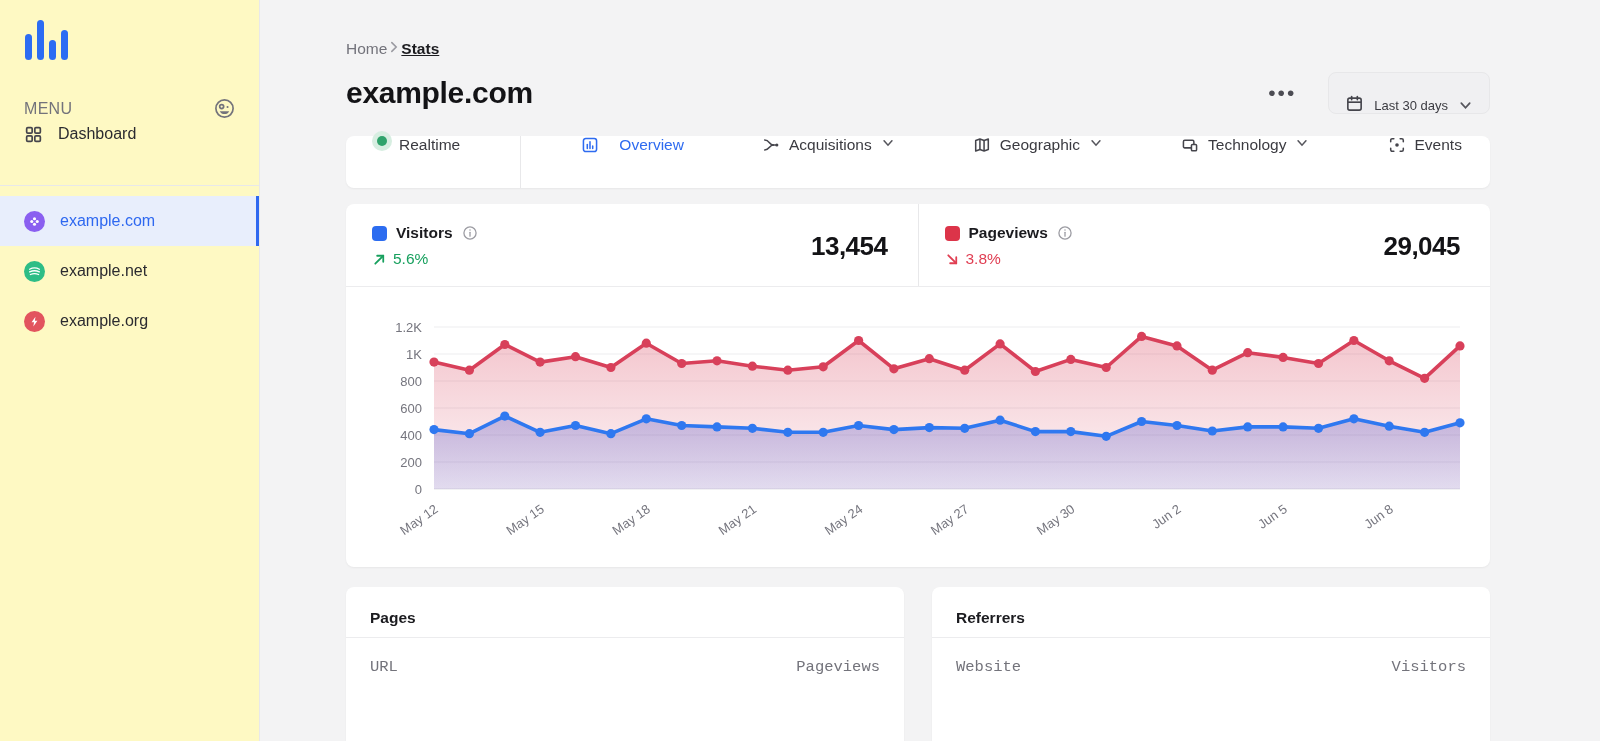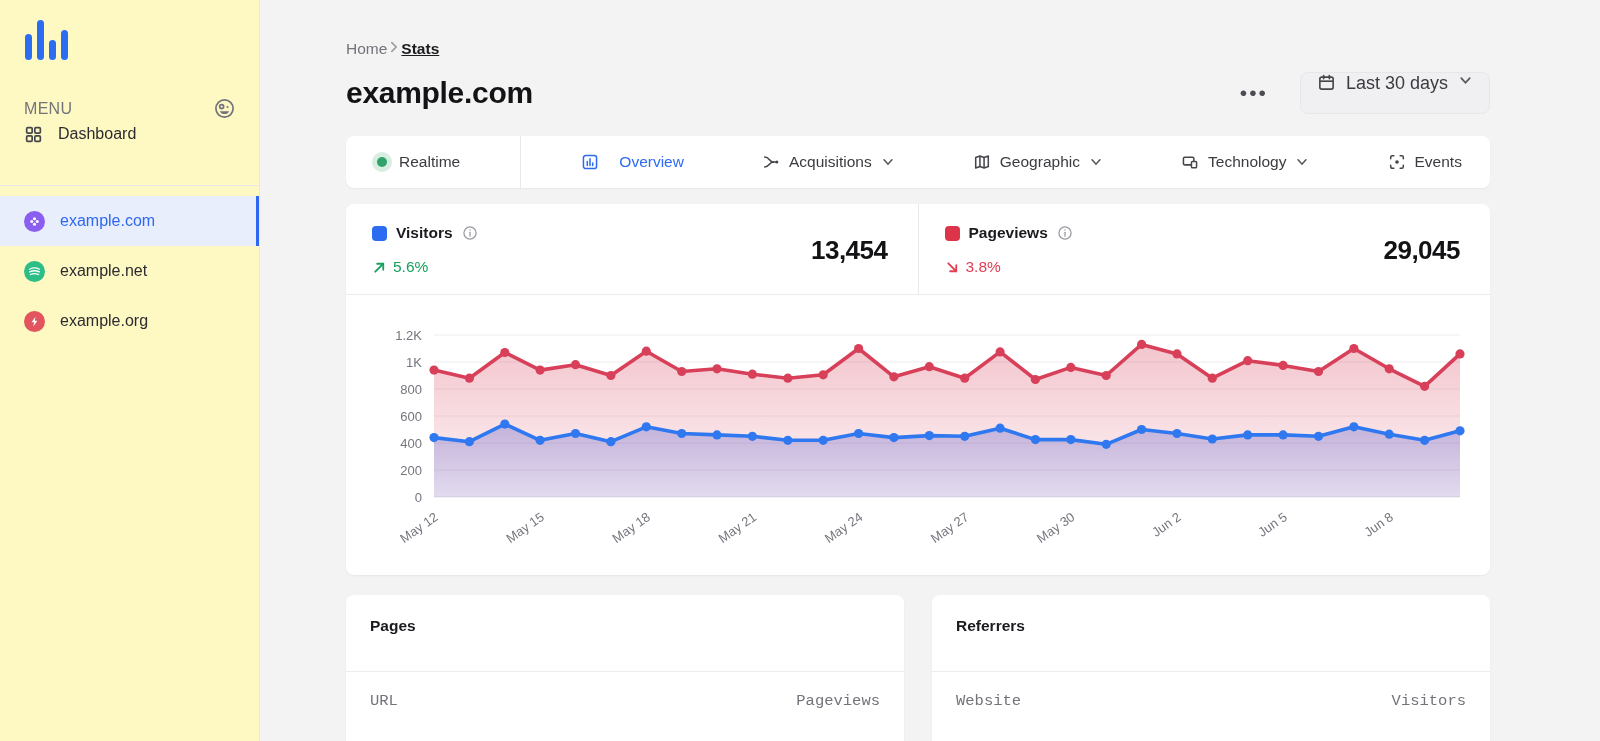--- a/index.html
+++ b/index.html
@@ -38,54 +38,54 @@
   .main { flex:1; padding:40px 110px 0 86px; }
   .breadcrumb { display:flex; align-items:flex-start; gap:0; font-size:15.5px; margin-bottom:14px; }
   .breadcrumb .home { color:#73737b; cursor:pointer; }
   .breadcrumb .sep { color:#9a9aa1; display:flex; }
   .breadcrumb .current { color:#1b1b1f; font-weight:700;text-decoration:underline; }
   .title-row { display:flex; align-items:center; justify-content:space-between; margin-bottom:22px; }
   .page-title { font-size:30px; font-weight:700; color:#131316; letter-spacing:-0.3px; }
   .title-actions { display:flex; align-items:center; gap:30px; }
   .ellipsis-btn { color:#4c4c53; font-size:21px; letter-spacing:2px; line-height:10px; cursor:pointer; padding:6px 2px; }
   .date-btn {
-    display:flex; align-items:flex-start; gap:10px;
+    display:flex; align-items:flex-end; gap:10px;
     background:#f0f0f2; border:1px solid #e7e7e9; border-radius:8px;
-    height:42px; padding:0 16px; font-size:18px; color:#3b3b41; cursor:pointer;
+    height:42px; padding:0 16px; font-size:13px; color:#3b3b41; cursor:pointer;
   }
   
   .tabbar {
     background:#fff; border-radius:8px; height:52px;
     box-shadow:0 1px 2px rgba(0,0,0,0.05);
     display:flex; align-items:center; justify-content:space-between;
     padding:0 10px; margin-bottom:16px; font-size:15.5px; color:#3b3b41;
   }
-  .tab { display:flex; align-items:center; gap:9px; padding:0 18px; height:100%; cursor:pointer; white-space:nowrap; }
+  .tab { display:flex; align-items:flex-start; gap:9px; padding:0 18px; height:100%; cursor:pointer; white-space:nowrap; }
   .tab.active { color:#2e6bf0;gap:20px; }
   .tab-sep { width:1px; height:52px; background:#e8e8ea; }
   .rt-dot { width:10px; height:10px; border-radius:50%; background:#2fa36b; box-shadow:0 0 0 5px #d7eee1; margin:0 3px; }
   .chev { display:flex; color:#55555c; }
   
   .card { background:#fff; border-radius:8px; box-shadow:0 1px 2px rgba(0,0,0,0.05); }
   .stats-card { margin-bottom:20px; }
   .stats-row { display:flex; border-bottom:1px solid #ececee; }
   .stat-half { flex:1; display:flex; align-items:center; justify-content:space-between; padding:20px 30px 18px 26px; }
   .stat-half + .stat-half { border-left:1px solid #e8e8ea; }
   .legend-line { display:flex; align-items:center; gap:9px; }
   .legend-sq { width:15px; height:15px; border-radius:4px; }
   .stat-label { font-size:15.5px; font-weight:700; color:#1b1b1f; }
-  .delta-line { display:flex; align-items:center; gap:6px; margin-top:16px; font-size:15.5px; }
+  .delta-line { display:flex; align-items:center; gap:6px; margin-top:8px; font-size:15.5px; }
   .delta-line.up { color:#17a05e; }
   .delta-line.down { color:#e03e52; }
   .stat-value { font-size:26px; font-weight:800; color:#131316; letter-spacing:-0.5px; }
   .chart-wrap { padding:26px 24px 6px 24px; }
   
   .panels { display:flex; gap:28px; }
   .panel { flex:1; height:180px; overflow:hidden; }
-  .panel-title { padding:22px 24px 36px 24px; font-size:15.5px; font-weight:700; color:#1b1b1f; border-bottom:1px solid #ececee; }
+  .panel-title { padding:22px 24px 10px 24px; font-size:15.5px; font-weight:700; color:#1b1b1f; border-bottom:1px solid #ececee; }
   .panel-cols { display:flex; justify-content:space-between; padding:20px 24px; font-size:15.5px; color:#73737b;font-family:Liberation Mono, monospace; }
   svg text { font-family:"Liberation Sans", sans-serif; }
   .icon { display:flex; flex:none; }
 </style>
 </head>
 <body>
 
 <aside class="sidebar">
   <div class="logo">
     <span style="height:26px"></span>

